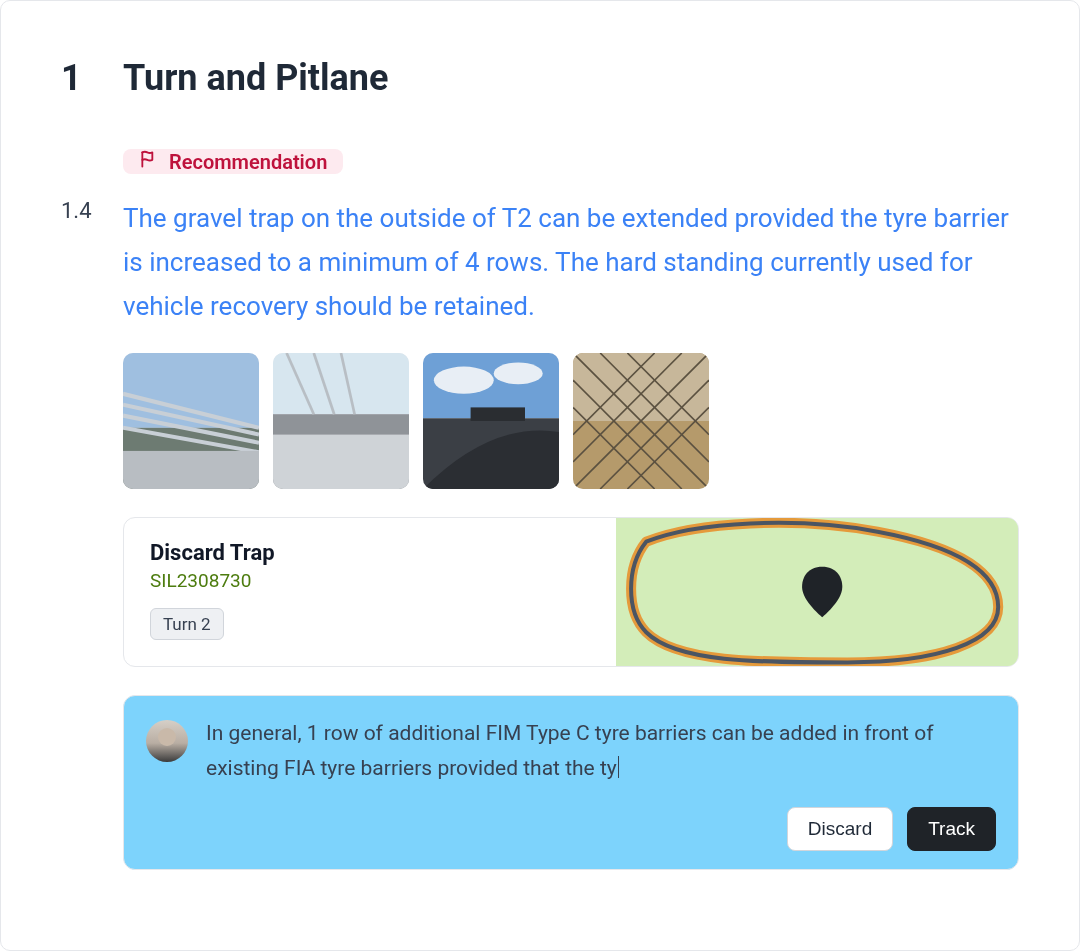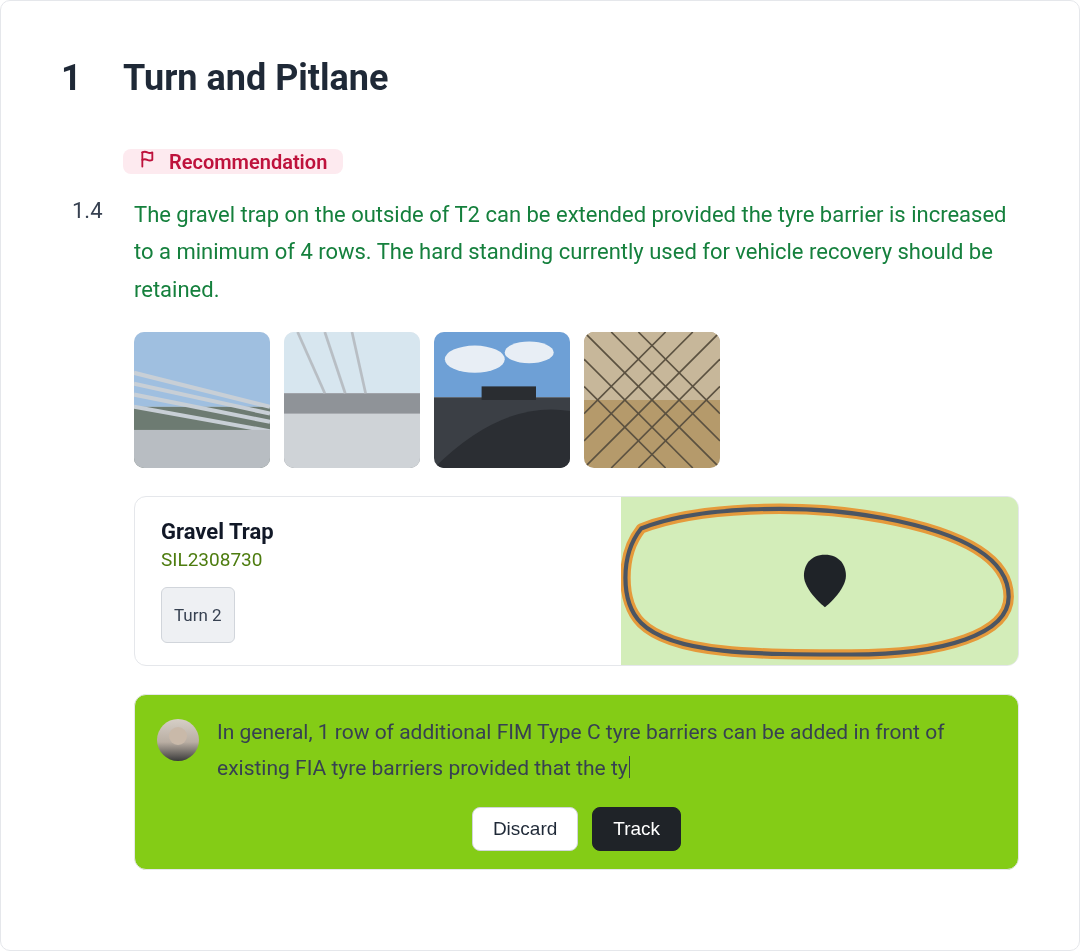--- a/index.html
+++ b/index.html
@@ -49,33 +49,32 @@
     font-weight: 600;
     padding: 0 16px;
     border-radius: 8px;
     margin-bottom: 22px;
   }
   .rec-badge svg { width: 20px; height: 20px; }
   .item-row {
     display: flex;
     gap: 24px;
     margin-bottom: 18px;
-    margin-left: 11px;
   }
   .item-num {
     font-size: 22px;
     color: #374151;
     width: 38px;
     flex-shrink: 0;
     padding-top: 2px;
   }
   .item-text {
-    font-size: 22px;
+    font-size: 26px;
     line-height: 1.7;
-    color: #15803d;
+    color: #3b82f6;
   }
   .thumbs {
     display: flex;
     gap: 14px;
     margin-top: 24px;
     margin-bottom: 28px;
   }
   .thumb {
     width: 136px;
     height: 136px;
@@ -106,32 +105,32 @@
   .loc-code {
     font-size: 19px;
     color: #4d7c0f;
     margin: 0 0 16px 0;
   }
   .loc-tag {
     display: inline-block;
     background: #eef0f3;
     border: 1px solid #d1d5db;
     border-radius: 6px;
-    padding: 17px 12px;
+    padding: 5px 12px;
     font-size: 17px;
     color: #374151;
   }
   .location-map {
     flex: 1;
     position: relative;
     background: #d9f0c1;
   }
   .location-map svg { position: absolute; inset: 0; width: 100%; height: 100%; }
   .comment-card {
-    background: #84cc16;
+    background: #7dd3fc;
     border: 1px solid #e5e7eb;
     border-radius: 12px;
     padding: 20px 22px 18px 22px;
   }
   .comment-body {
     display: flex;
     gap: 18px;
     margin-bottom: 20px;
   }
   .avatar {
@@ -160,21 +159,21 @@
   .caret {
     display: inline-block;
     width: 1px;
     height: 22px;
     background: #374151;
     vertical-align: -3px;
     margin-left: 1px;
   }
   .comment-actions {
     display: flex;
-    justify-content: center;
+    justify-content: flex-end;
     gap: 14px;
   }
   .btn {
     font-size: 19px;
     padding: 10px 20px;
     border-radius: 8px;
     border: 1px solid #d1d5db;
     cursor: pointer;
   }
   .btn-secondary {
@@ -263,21 +262,21 @@
                 <path d="M60 0 L0 60"></path>
               <path d="M100 20 L20 100"></path>
                 <path d="M100 40 L40 100"></path>
             </g>
           </svg>
         </div>
       </div>
 
       <div class="location-card">
         <div class="location-info">
-          <p class="loc-title">Gravel Trap</p>
+          <p class="loc-title">Discard Trap</p>
           <p class="loc-code">SIL2308730</p>
           <span class="loc-tag">Turn 2</span>
         </div>
         <div class="location-map">
           <svg viewBox="0 0 400 160" preserveAspectRatio="xMidYMid slice">
             <rect width="400" height="160" fill="#d3edb9"></rect>
             <path d="M30 30 C80 10 180 5 260 20 C340 35 380 60 380 95 C380 130 320 150 230 150 C140 150 60 150 30 120 C10 100 10 55 30 30 Z" fill="none" stroke="#e59a3b" stroke-width="10" stroke-linejoin="round"></path>
             <path d="M30 30 C80 10 180 5 260 20 C340 35 380 60 380 95 C380 130 320 150 230 150 C140 150 60 150 30 120 C10 100 10 55 30 30 Z" fill="none" stroke="#4b5563" stroke-width="4" stroke-linejoin="round"></path>
             <g transform="translate(205,55)">
               <path d="M0 0 C-14 0 -20 10 -20 20 C-20 34 0 50 0 50 C0 50 20 34 20 20 C20 10 14 0 0 0 Z" fill="#1f2328"></path>

